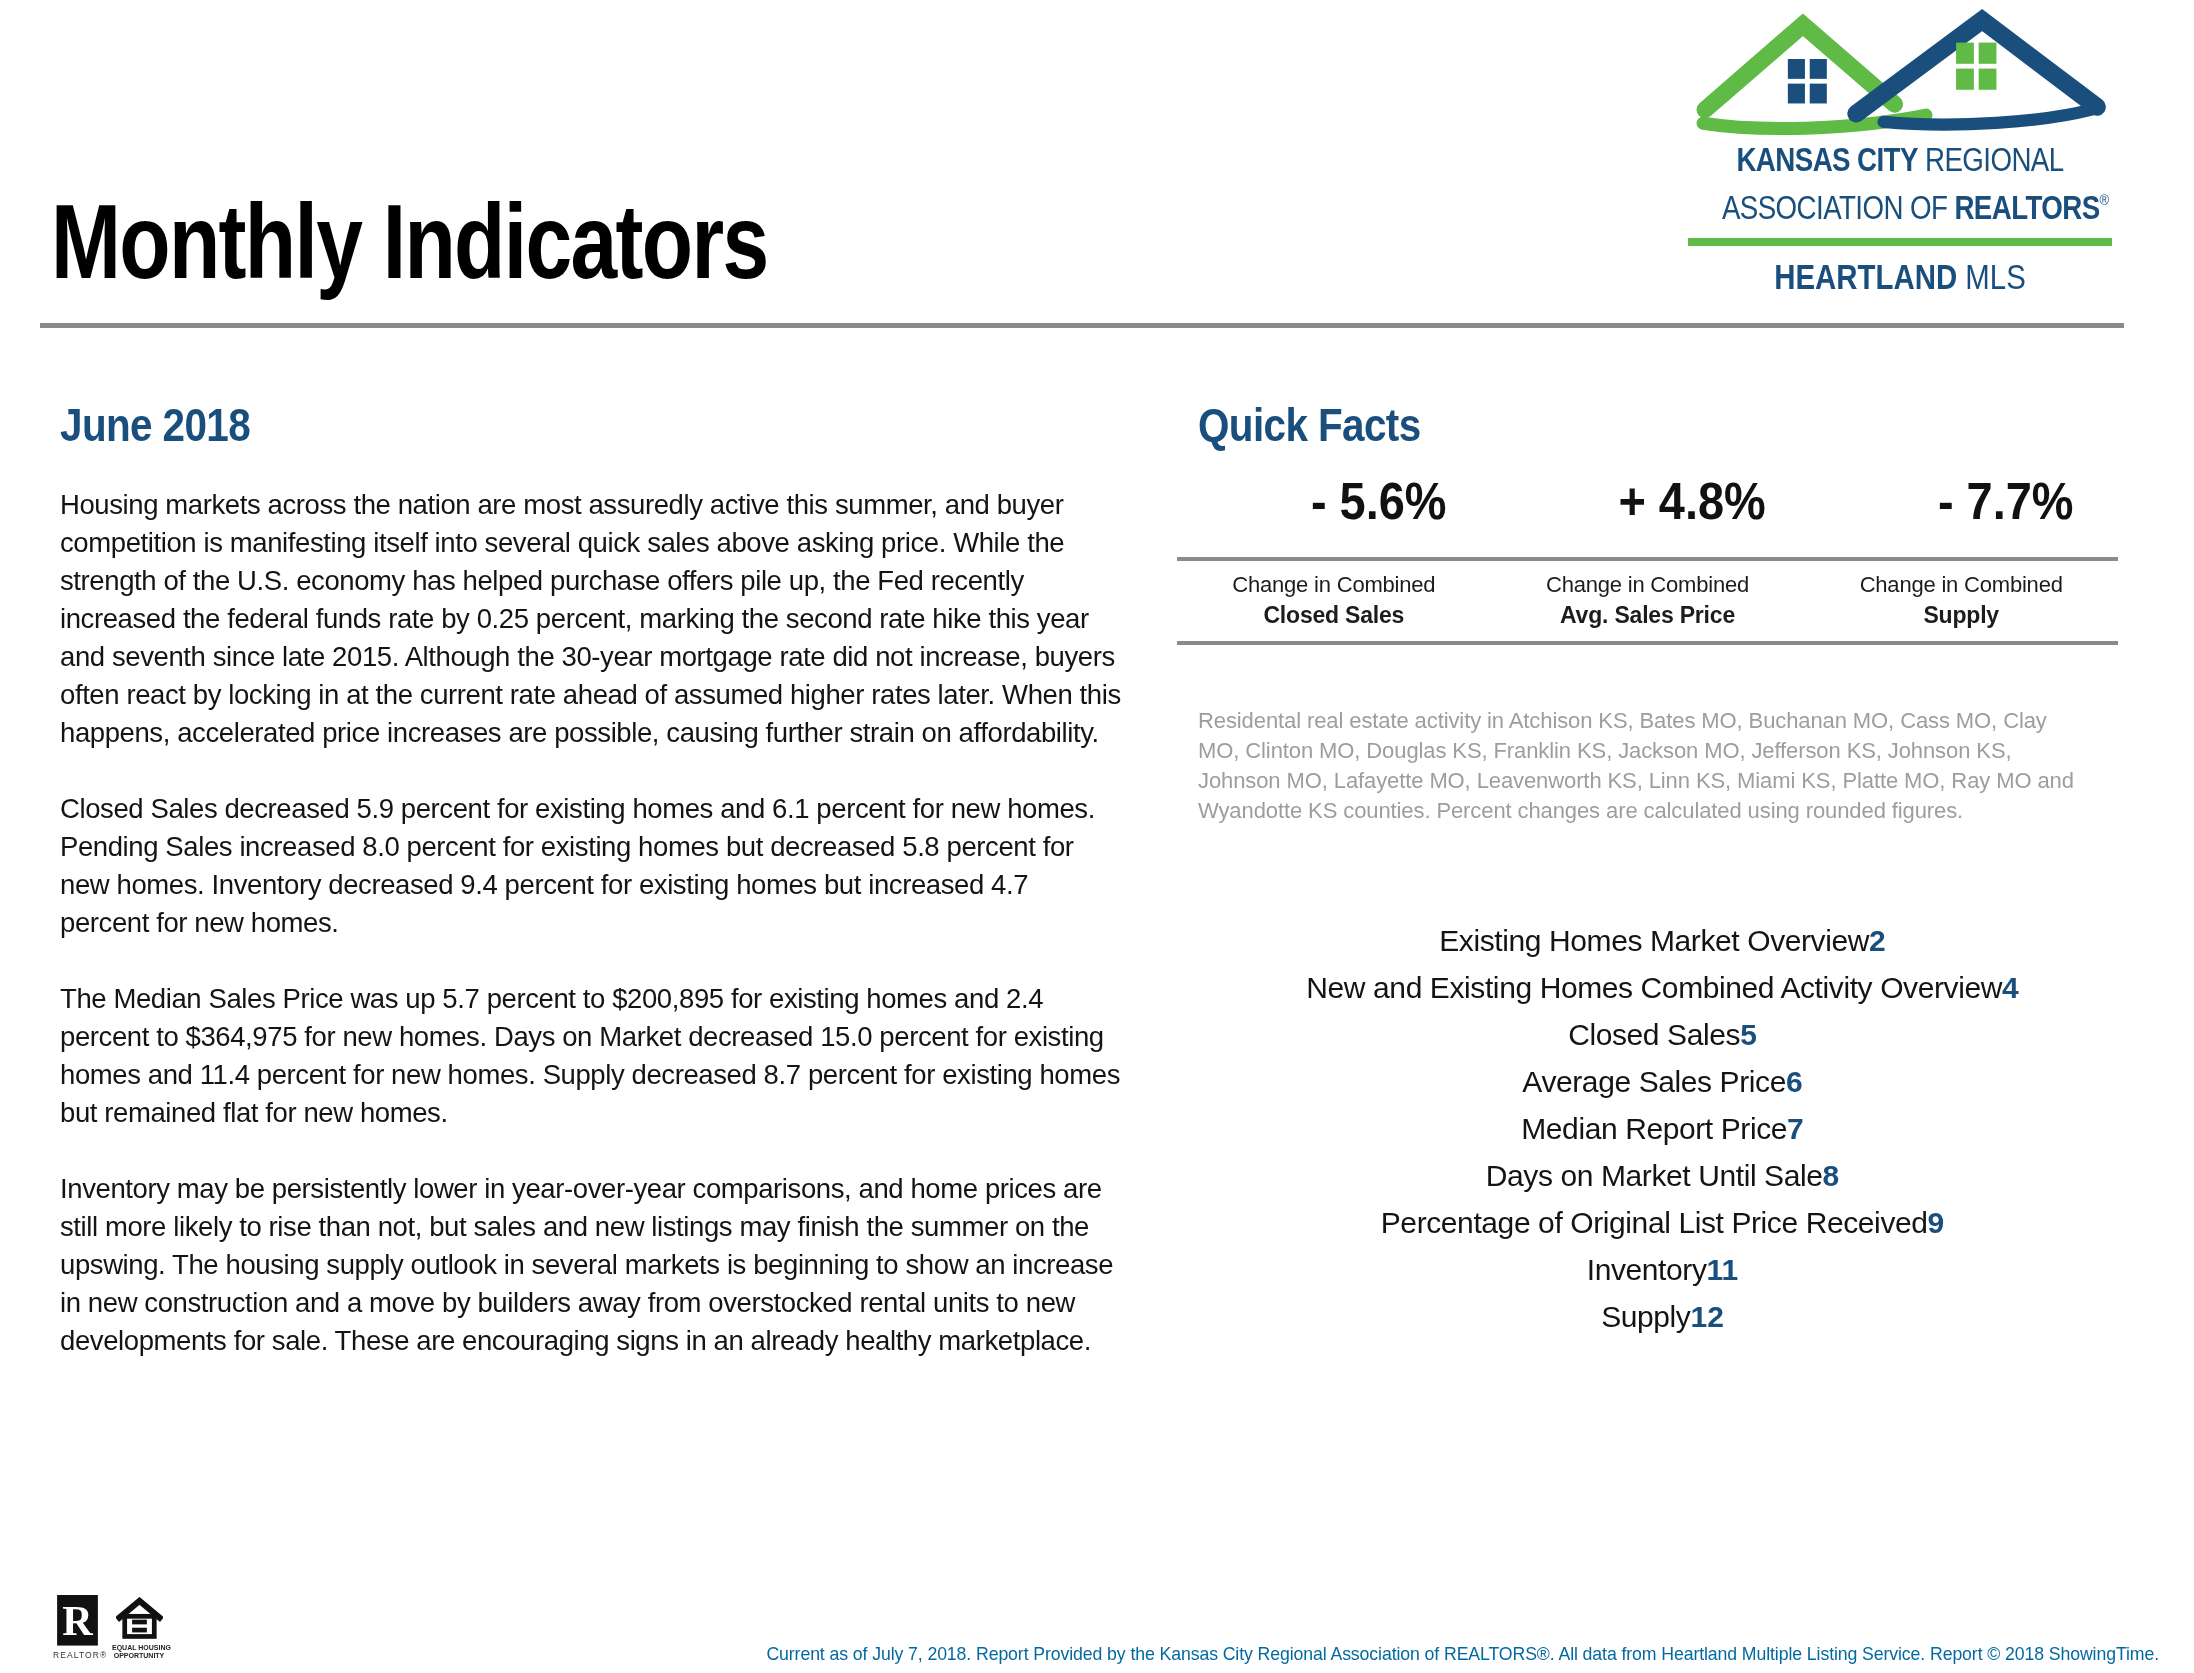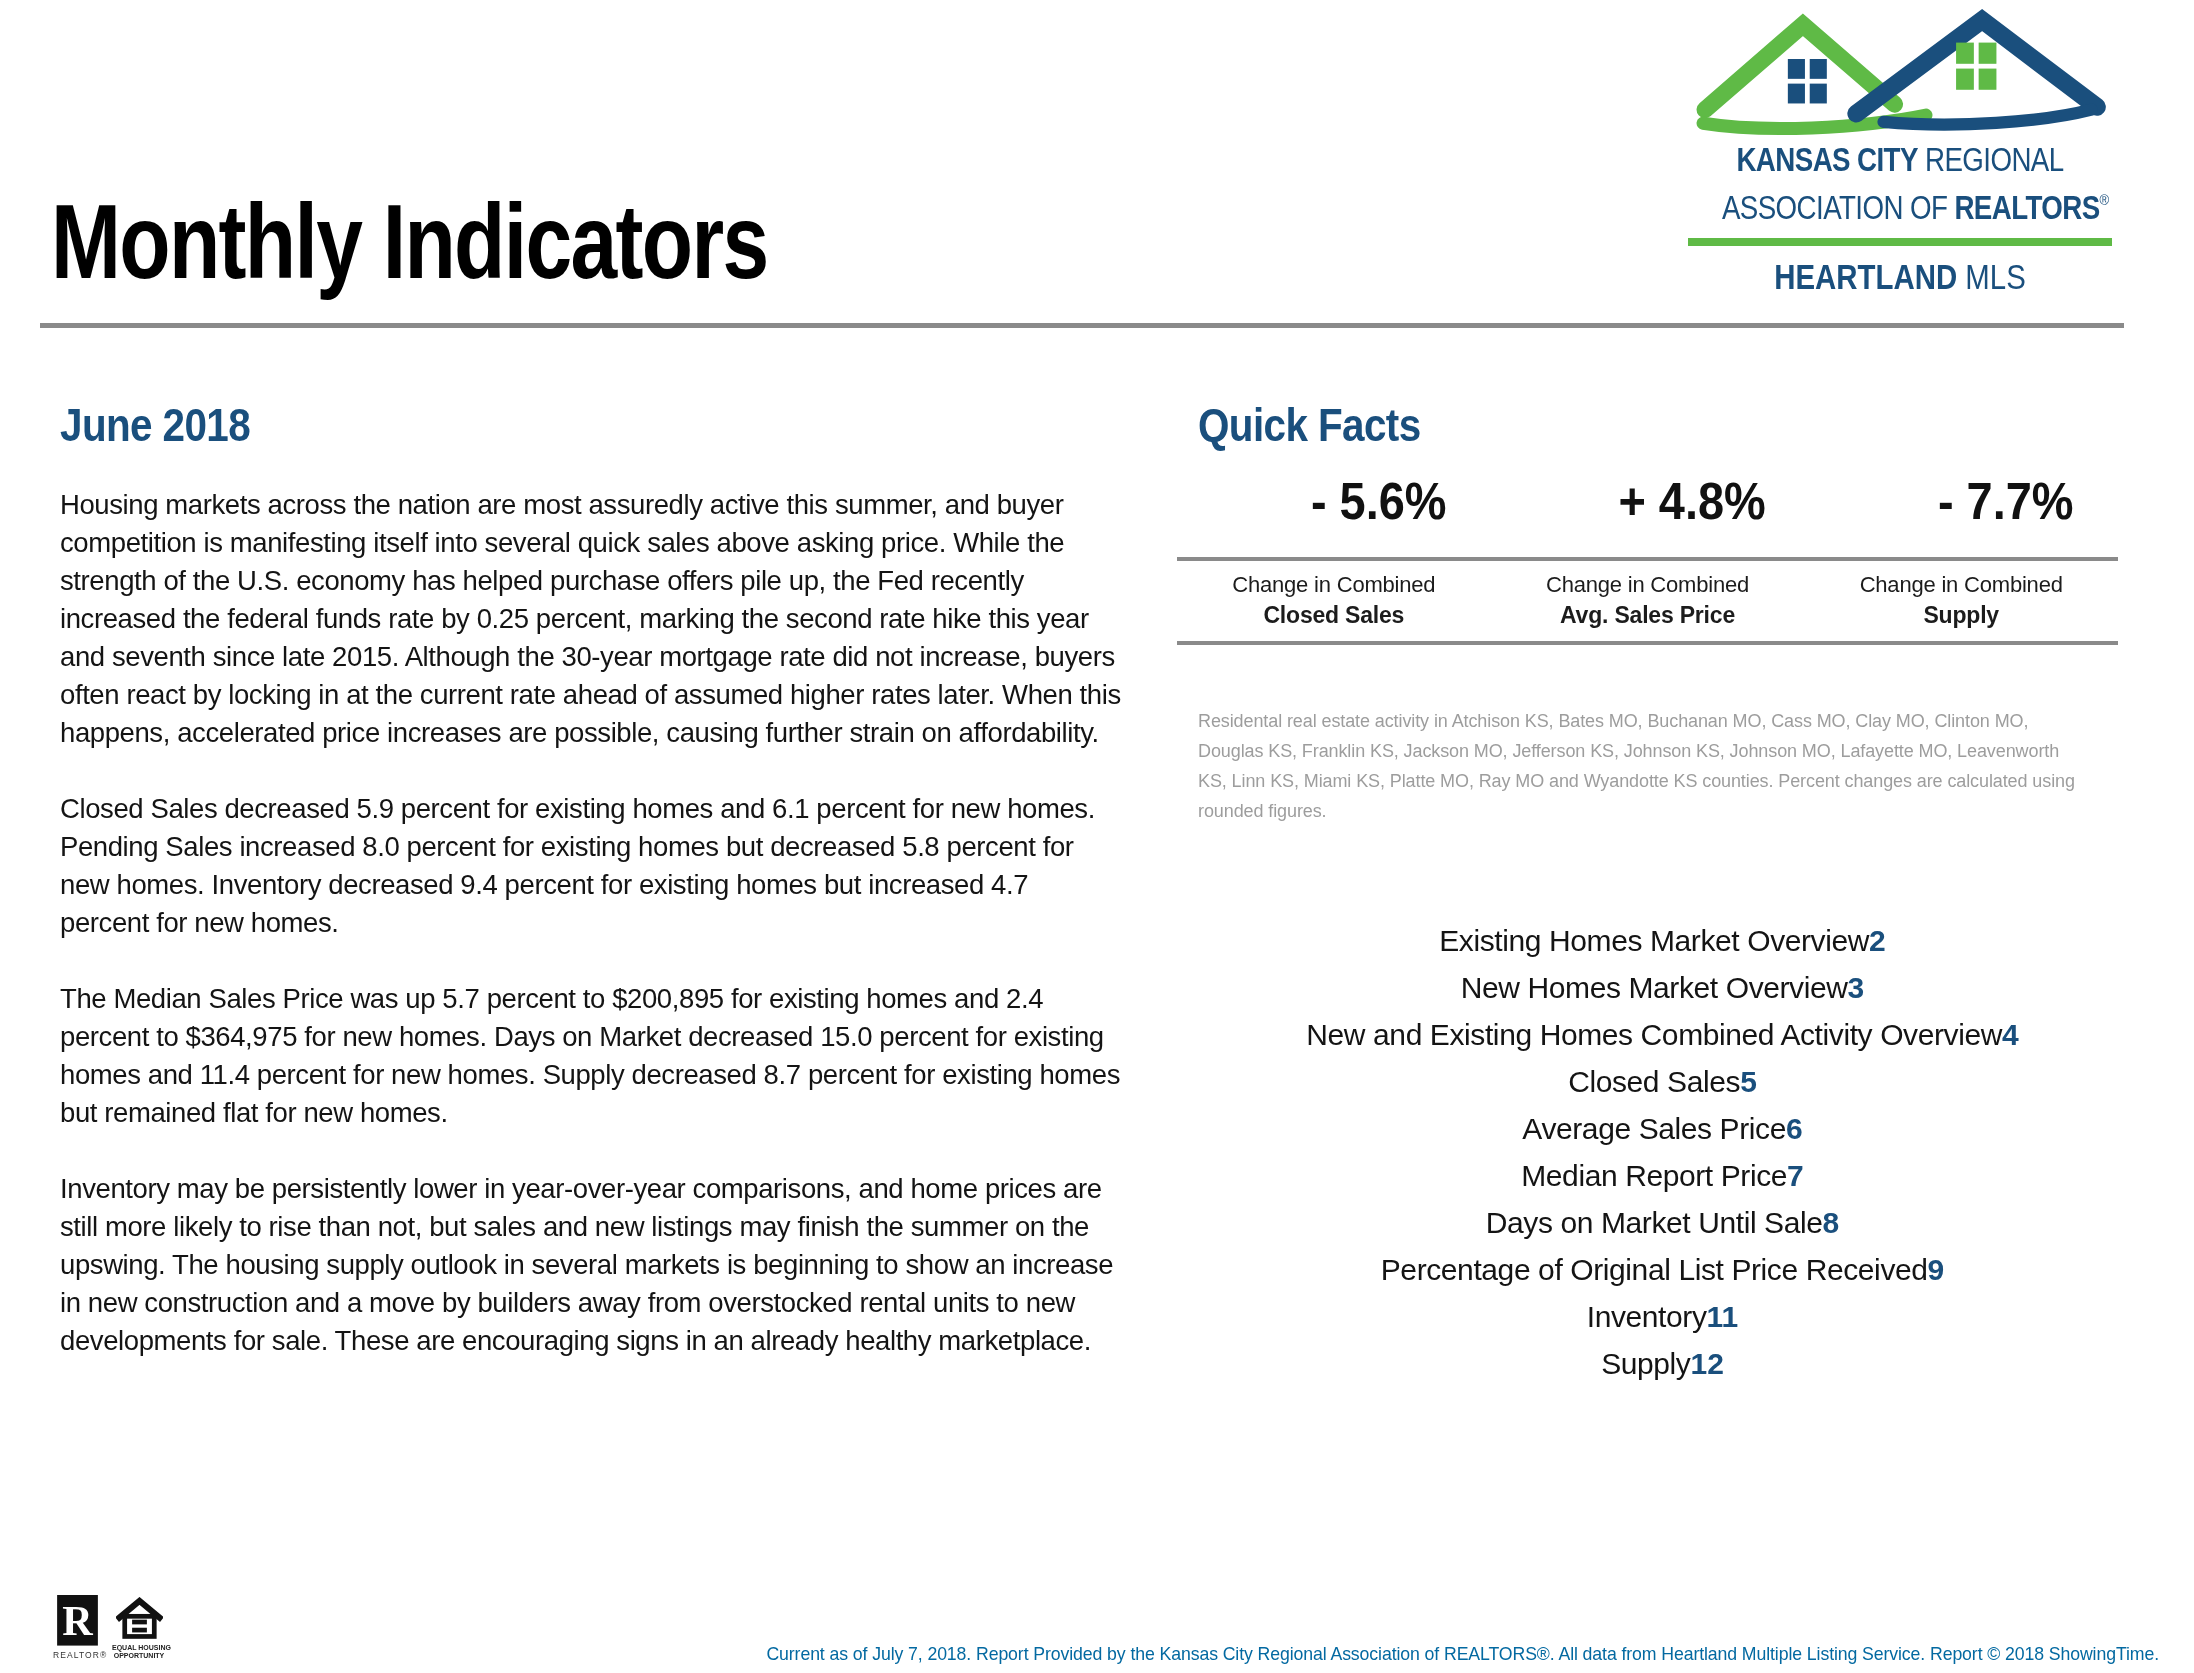--- a/index.html
+++ b/index.html
@@ -155,21 +155,21 @@
     color: #1c1c1c;
   }
   .qf-labels .l1 { font-size: 22px; line-height: 31px; letter-spacing: -0.2px; }
   .qf-labels .l2 { font-size: 23px; line-height: 31px; font-weight: bold; letter-spacing: -0.2px; }
 
   .coverage-note {
     position: absolute;
     left: 1198px;
     top: 706px;
     width: 886px;
-    font-size: 18px;
+    font-size: 22px;
     line-height: 30px;
     letter-spacing: -0.1px;
     color: #9d9d9d;
   }
 
   
   .toc {
     position: absolute;
     left: 1198px;
     top: 924px;
@@ -326,24 +326,20 @@
 
   <div class="coverage-note">Residental real estate activity in Atchison KS, Bates MO, Buchanan MO, Cass MO, Clay MO, Clinton MO, Douglas KS, Franklin KS, Jackson MO, Jefferson KS, Johnson KS, Johnson MO, Lafayette MO, Leavenworth KS, Linn KS, Miami KS, Platte MO, Ray MO and Wyandotte KS counties. Percent changes are calculated using rounded figures.</div>
 
   <div class="toc">
 
       <div class="toc-row">
         <span class="toc-label">Existing Homes Market Overview</span>
         <span class="toc-page">2</span>
       </div>
 
-      <div class="toc-row">
-        <span class="toc-label">New Homes Market Overview</span>
-        <span class="toc-page">3</span>
-      </div>
 
       <div class="toc-row">
         <span class="toc-label">New and Existing Homes Combined Activity Overview</span>
         <span class="toc-page">4</span>
       </div>
 
       <div class="toc-row">
         <span class="toc-label">Closed Sales</span>
         <span class="toc-page">5</span>
       </div>

